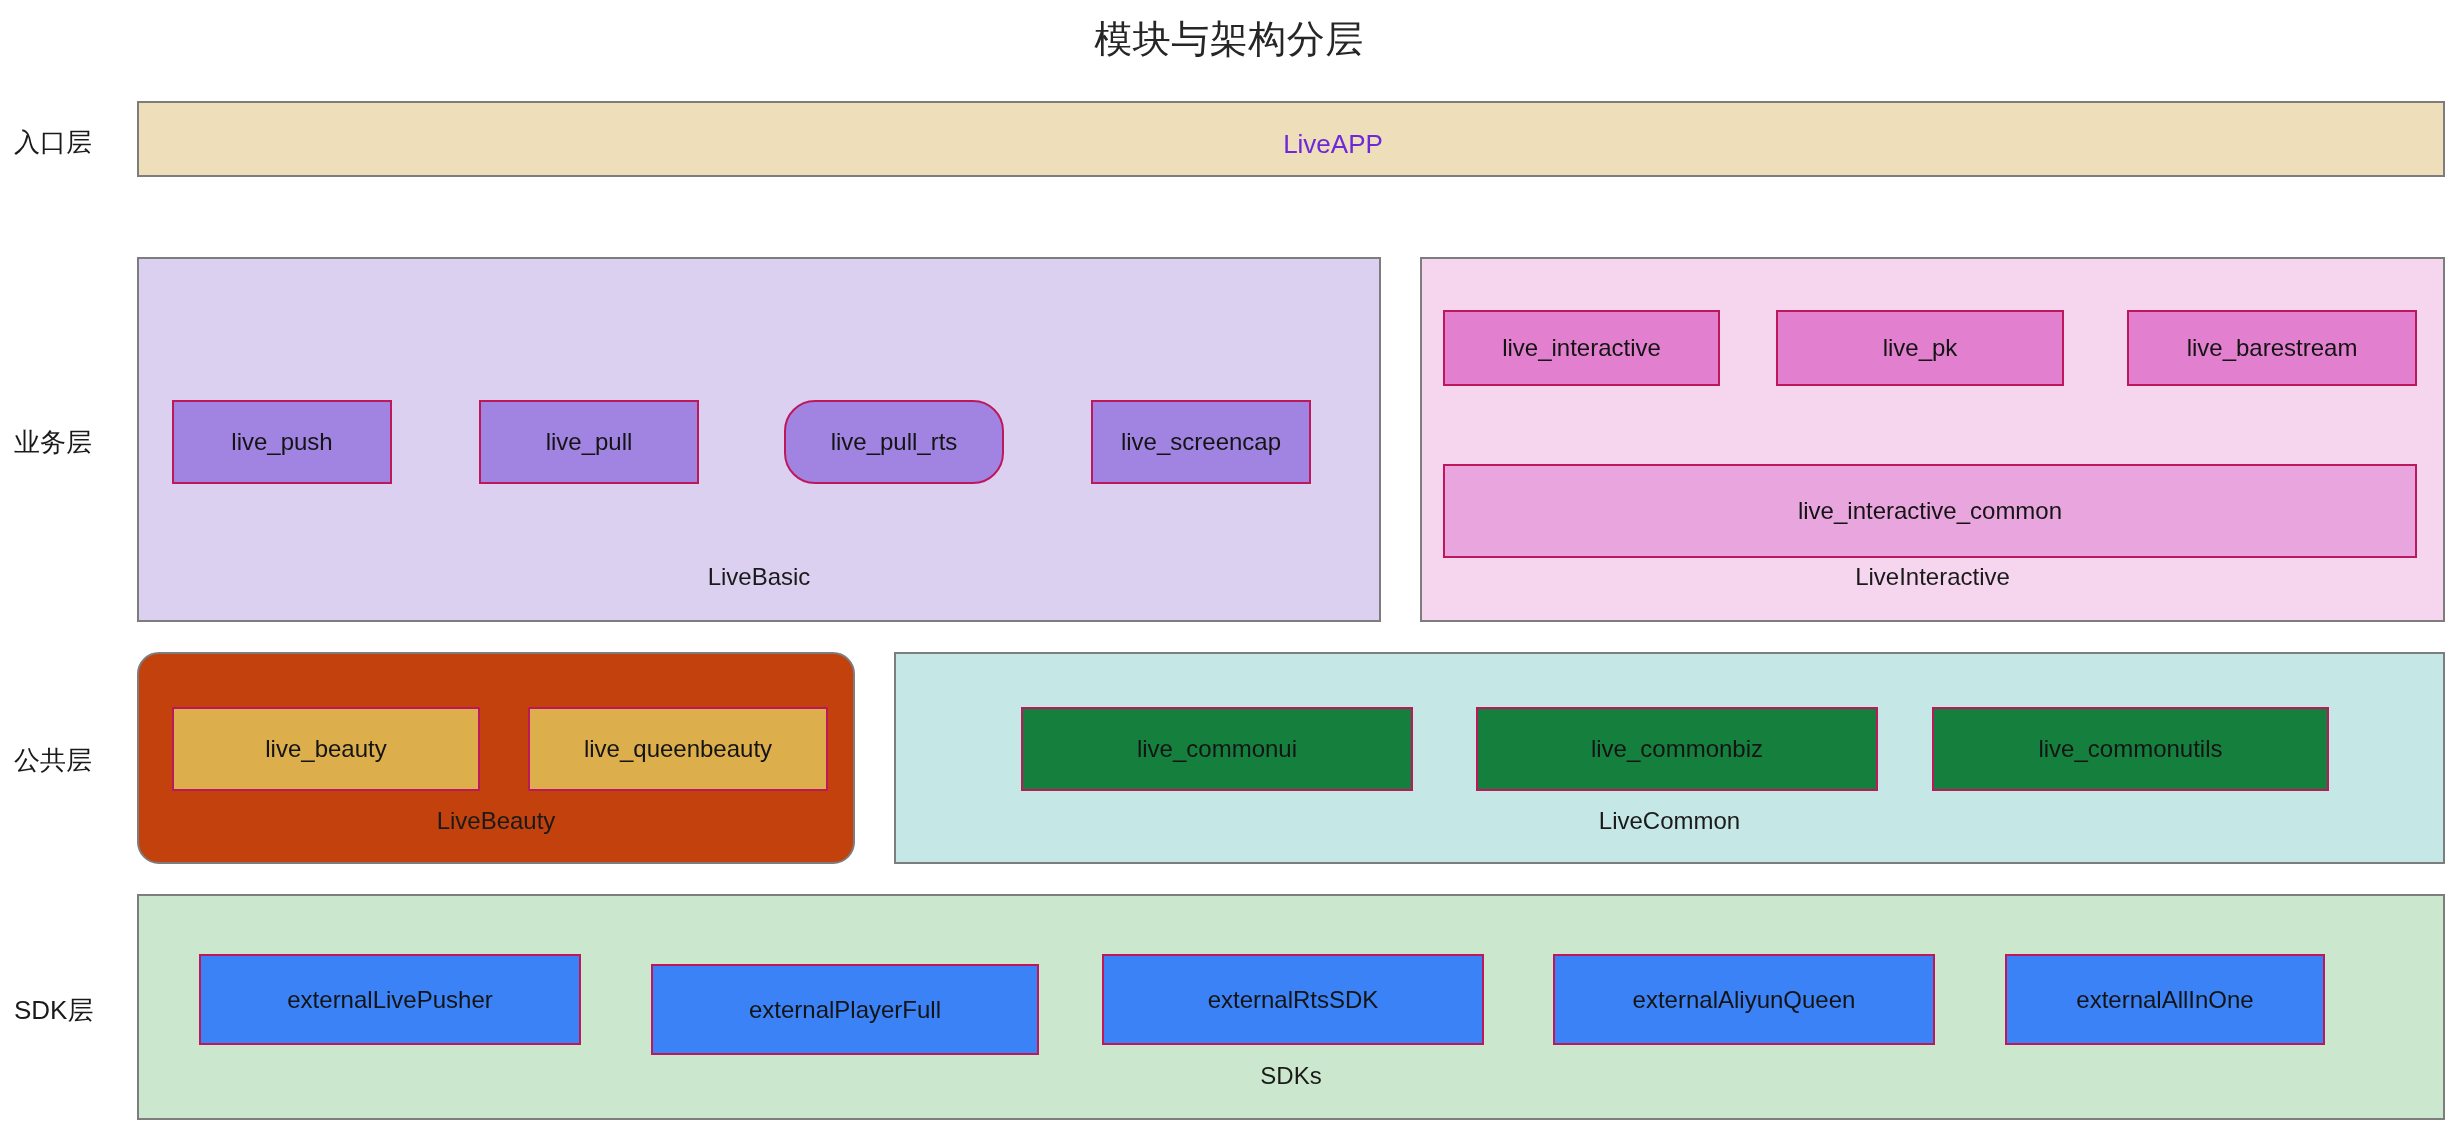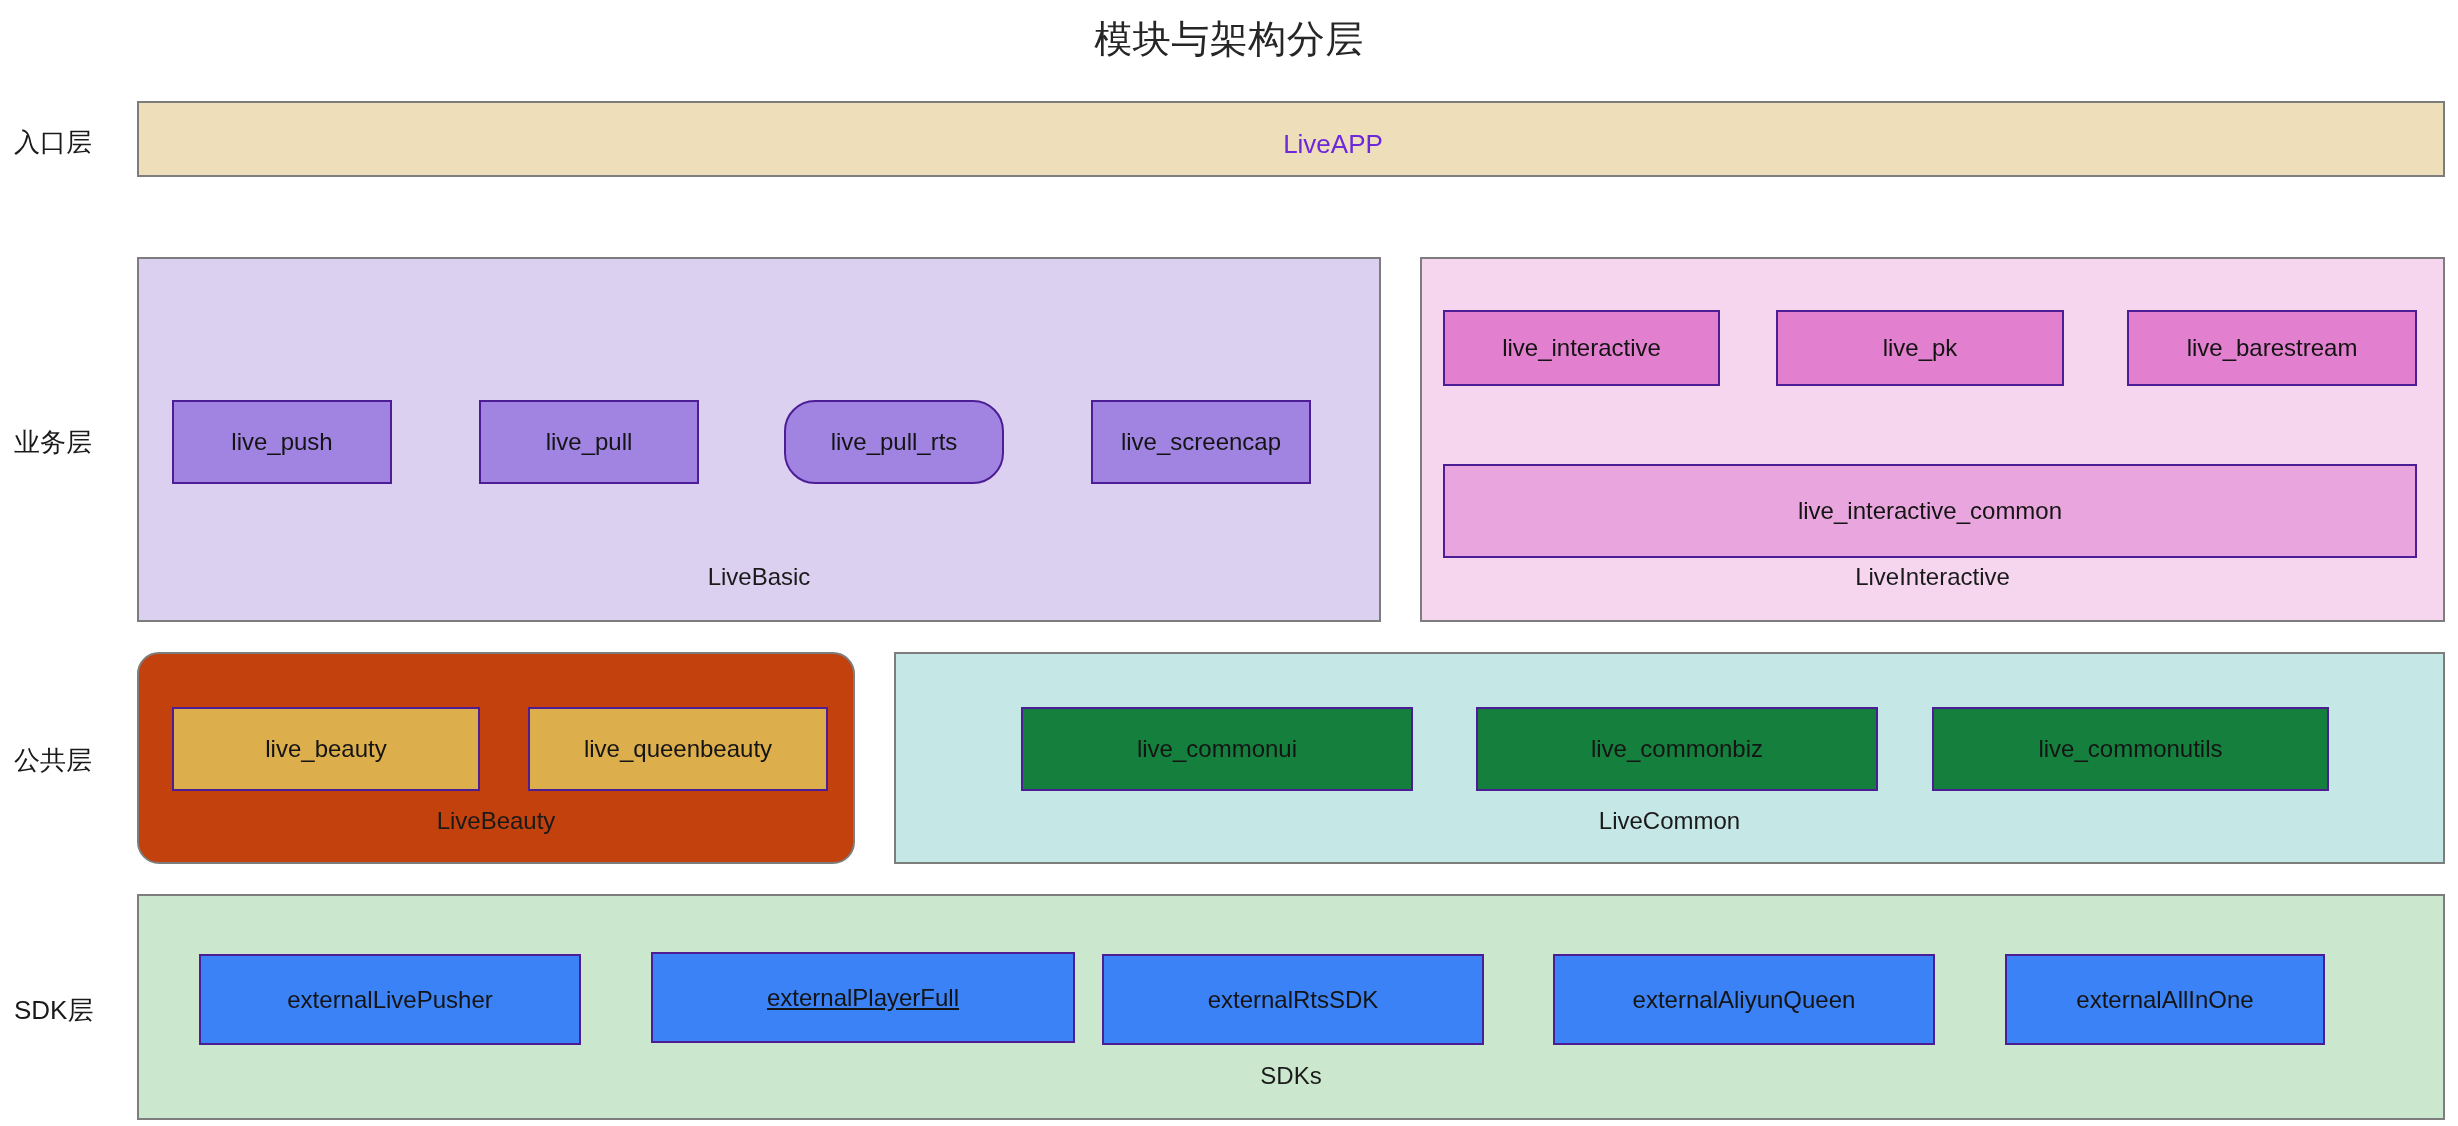--- a/index.html
+++ b/index.html
@@ -57,21 +57,21 @@
     width: 100%;
     text-align: center;
     font-size: 24px;
     color: #1a1a1a;
     line-height: 1;
   }
 
   
   .chip {
     position: absolute;
-    border: 2px solid #4c1d95;
+    border: 2px solid #be185d;
     box-sizing: border-box;
     display: flex;
     align-items: center;
     justify-content: center;
     font-size: 24px;
     color: #141414;
     text-align: center;
     line-height: 1.15;
   }
 
@@ -166,21 +166,21 @@
   </div>
 </div>
 
 <div class="layer-row" style="top:894px; height:226px;">
   <div class="layer-label" style="top:103px;">SDK层</div>
 
   <div class="group fill-sdk" style="left:137px; top:0px; width:2308px; height:226px;">
 
     <div class="chip fill-sdk-ch" style="left:60px; top:58px; width:382px; height:91px;">externalLivePusher</div>
 
-    <div class="chip fill-sdk-ch" style="left:512px; top:56px; width:424px; height:91px;text-decoration:underline;">externalPlayerFull</div>
+    <div class="chip fill-sdk-ch" style="left:512px; top:68px; width:388px; height:91px;">externalPlayerFull</div>
 
     <div class="chip fill-sdk-ch" style="left:963px; top:58px; width:382px; height:91px;">externalRtsSDK</div>
 
     <div class="chip fill-sdk-ch" style="left:1414px; top:58px; width:382px; height:91px;">externalAliyunQueen</div>
 
     <div class="chip fill-sdk-ch" style="left:1866px; top:58px; width:320px; height:91px;">externalAllInOne</div>
 
     <div class="group-label" style="top:168px;">SDKs</div>
   </div>
 </div>

